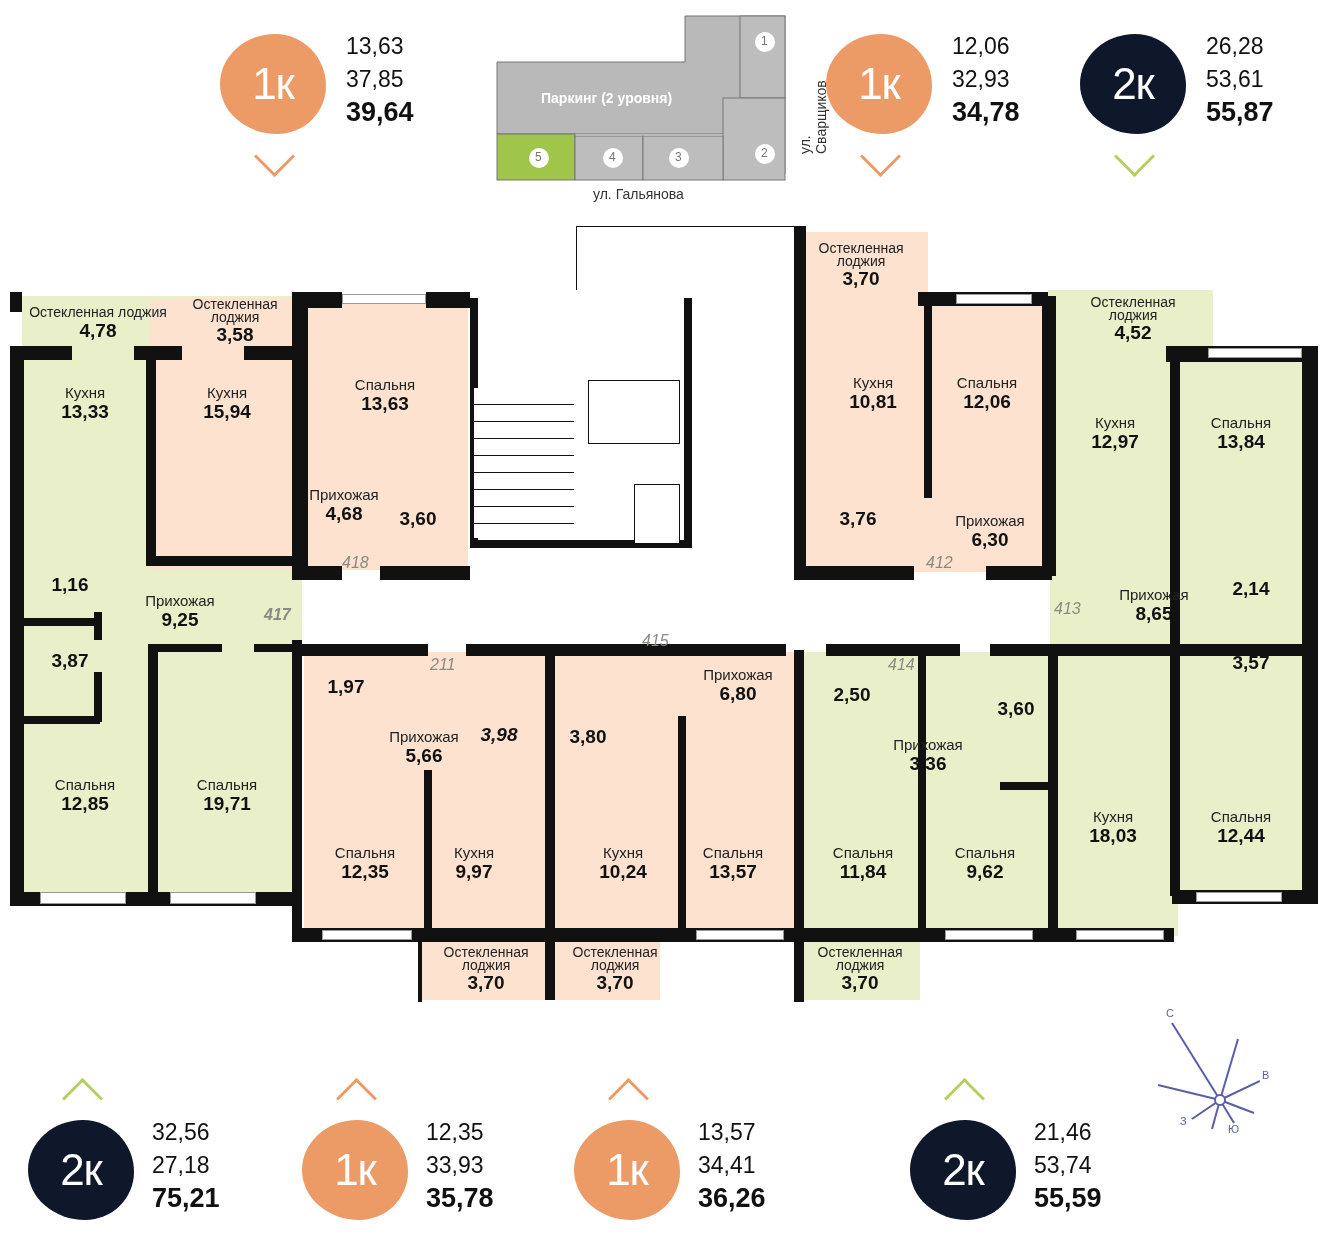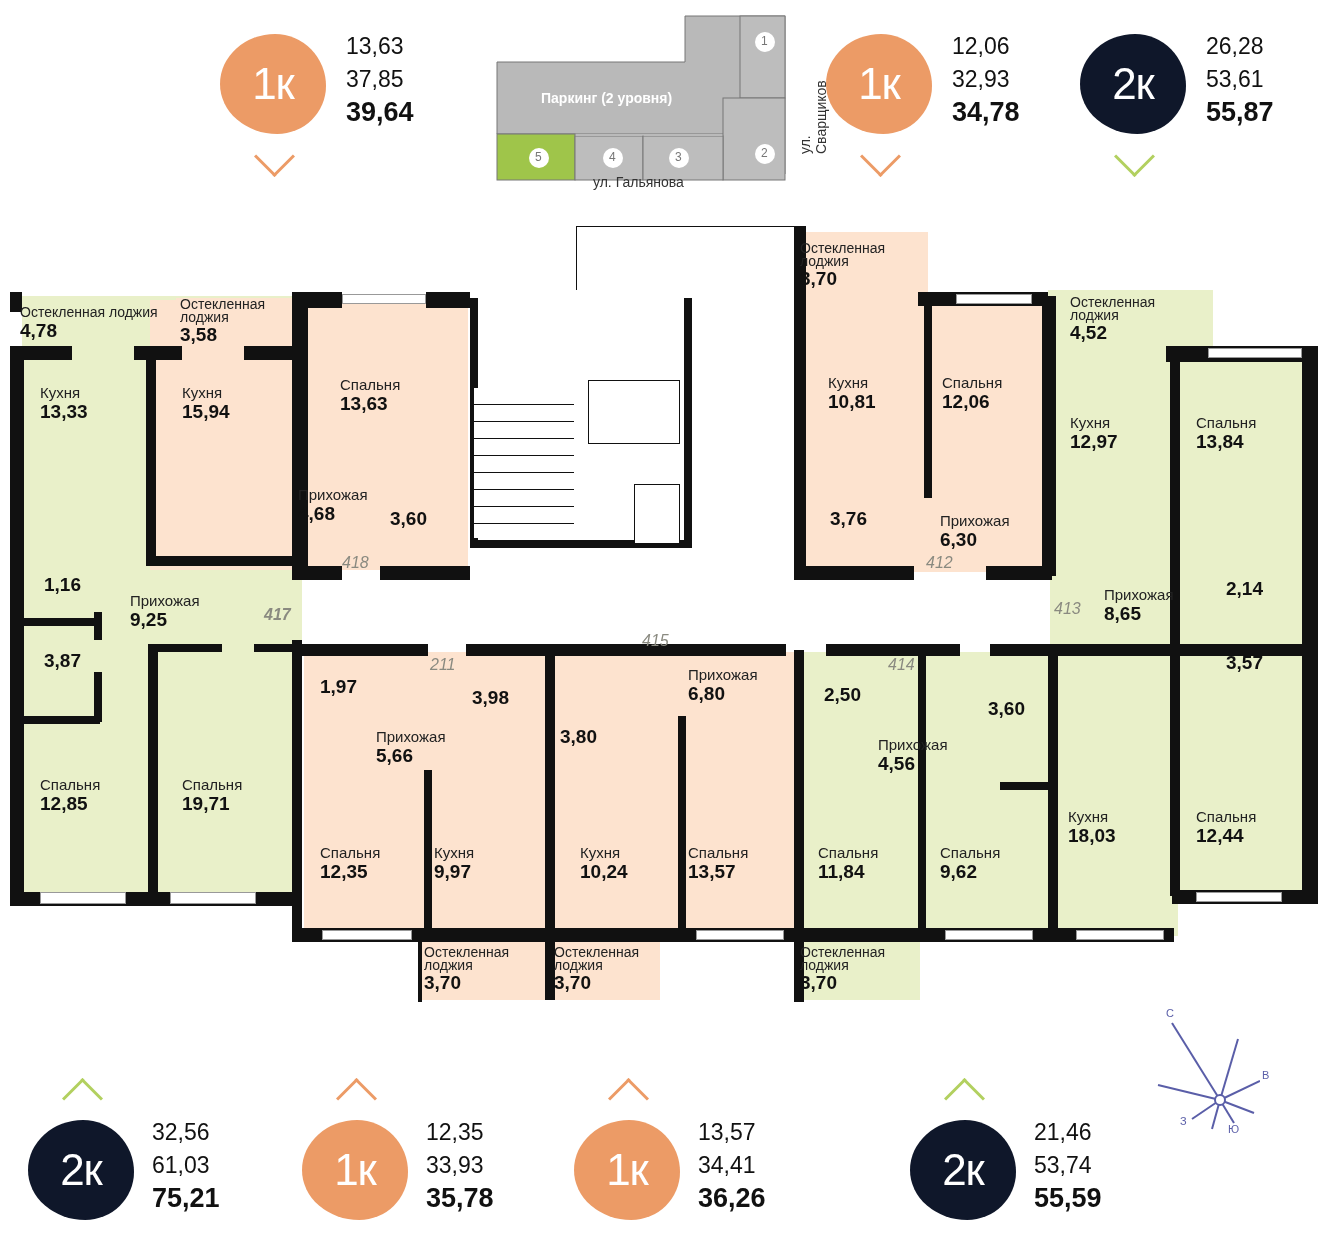--- a/index.html
+++ b/index.html
@@ -19,21 +19,21 @@
   .chev.orange{border-color:#ec9b66;}
   .chev.green{border-color:#b2d05f;}
   
   .sitemap{position:absolute;left:495px;top:14px;width:330px;height:190px;}
   .street{position:absolute;font-size:14px;color:#333;}
   
   .room{position:absolute;box-sizing:border-box;}
   .peach{background:#fde3cf;}
   .green-r{background:#e9f0c9;}
   .wall{position:absolute;background:#111;}
-  .rl{position:absolute;line-height:1.15;}
+  .rl{position:absolute;text-align:center;line-height:1.15;}
   .rl .nm{display:block;font-size:15px;font-weight:400;color:#222;}
   .rl .ar{display:block;font-size:19px;font-weight:700;color:#111;}
   .apt{position:absolute;font-size:16px;color:#8a8a80;font-style:italic;}
   .win{position:absolute;background:#fff;border:1px solid #999;box-sizing:border-box;}
   .compass{position:absolute;left:1150px;top:1005px;width:110px;height:130px;}
 </style>
 </head>
 <body>
 
 <div class="card" style="left:220px;top:34px;">
@@ -79,21 +79,21 @@
     <circle cx="184" cy="144" r="10" fill="#fff"></circle>
     <circle cx="118" cy="144" r="10" fill="#fff"></circle>
     <circle cx="44" cy="144" r="10" fill="#fff"></circle>
   </svg>
   <span class="abs" style="left:40px;top:136px;font-size:12px;color:#777;">5</span>
   <span class="abs" style="left:114px;top:136px;font-size:12px;color:#777;">4</span>
   <span class="abs" style="left:180px;top:136px;font-size:12px;color:#777;">3</span>
   <span class="abs" style="left:266px;top:132px;font-size:12px;color:#777;">2</span>
   <span class="abs" style="left:266px;top:20px;font-size:12px;color:#777;">1</span>
   <span class="abs" style="left:46px;top:76px;font-size:14px;font-weight:700;color:#fff;">Паркинг (2 уровня)</span>
-  <span class="street" style="left:98px;top:160px;">ул. Гальянова</span>
+  <span class="street" style="left:98px;top:172px;">ул. Гальянова</span>
   <span class="street" style="left:250px;top:70px;transform:rotate(-90deg);transform-origin:left top;top:140px;left:302px;">ул. Сварщиков</span>
 </div>
 
 <div>
 
   <div class="room green-r" style="left:22px;top:296px;width:280px;height:600px;"></div>
 
   <div class="room peach" style="left:176px;top:298px;width:120px;height:52px;"></div>
   <div class="room peach" style="left:150px;top:300px;width:318px;height:270px;"></div>
 
@@ -277,21 +277,21 @@
       <span class="ar">12,44</span>
     </div>
 
   <div class="rl" style="left:320px;top:676px;width:52px;">
       <span class="ar">1,97</span>
     </div>
   <div class="rl" style="left:376px;top:728px;width:96px;">
       <span class="nm">Прихожая</span>
       <span class="ar">5,66</span>
     </div>
-  <div class="rl" style="left:472px;top:687px;width:54px;">
+  <div class="rl" style="left:472px;top:724px;width:54px;font-style:italic;">
       <span class="ar">3,98</span>
     </div>
   <div class="rl" style="left:320px;top:844px;width:90px;">
       <span class="nm">Спальня</span>
       <span class="ar">12,35</span>
     </div>
   <div class="rl" style="left:434px;top:844px;width:80px;">
       <span class="nm">Кухня</span>
       <span class="ar">9,97</span>
     </div>
@@ -321,21 +321,21 @@
     </div>
 
   <div class="rl" style="left:824px;top:684px;width:56px;">
       <span class="ar">2,50</span>
     </div>
   <div class="rl" style="left:988px;top:698px;width:56px;">
       <span class="ar">3,60</span>
     </div>
   <div class="rl" style="left:878px;top:736px;width:100px;">
       <span class="nm">Прихожая</span>
-      <span class="ar">4,56</span>
+      <span class="ar">3,36</span>
     </div>
   <div class="rl" style="left:818px;top:844px;width:90px;">
       <span class="nm">Спальня</span>
       <span class="ar">11,84</span>
     </div>
   <div class="rl" style="left:940px;top:844px;width:90px;">
       <span class="nm">Спальня</span>
       <span class="ar">9,62</span>
     </div>
   <div class="rl" style="left:1068px;top:808px;width:90px;">
@@ -346,21 +346,21 @@
       <span class="nm" style="font-size:14px;line-height:13px;">Остекленная лоджия</span>
       <span class="ar">3,70</span>
     </div>
 </div>
 
 <div class="card" style="left:28px;top:1076px;">
   <div class="chev up green" style="left:40px;top:8px;"></div>
   <div class="blob green" style="left:0;top:44px;">2к</div>
   <div class="nums" style="left:124px;top:40px;">
     <span class="n1">32,56</span>
-    <span class="n2">61,03</span>
+    <span class="n2">27,18</span>
     <span class="n3">75,21</span>
   </div>
 </div>
 
 <div class="card" style="left:302px;top:1076px;">
   <div class="chev up orange" style="left:40px;top:8px;"></div>
   <div class="blob orange" style="left:0;top:44px;">1к</div>
   <div class="nums" style="left:124px;top:40px;">
     <span class="n1">12,35</span>
     <span class="n2">33,93</span>

